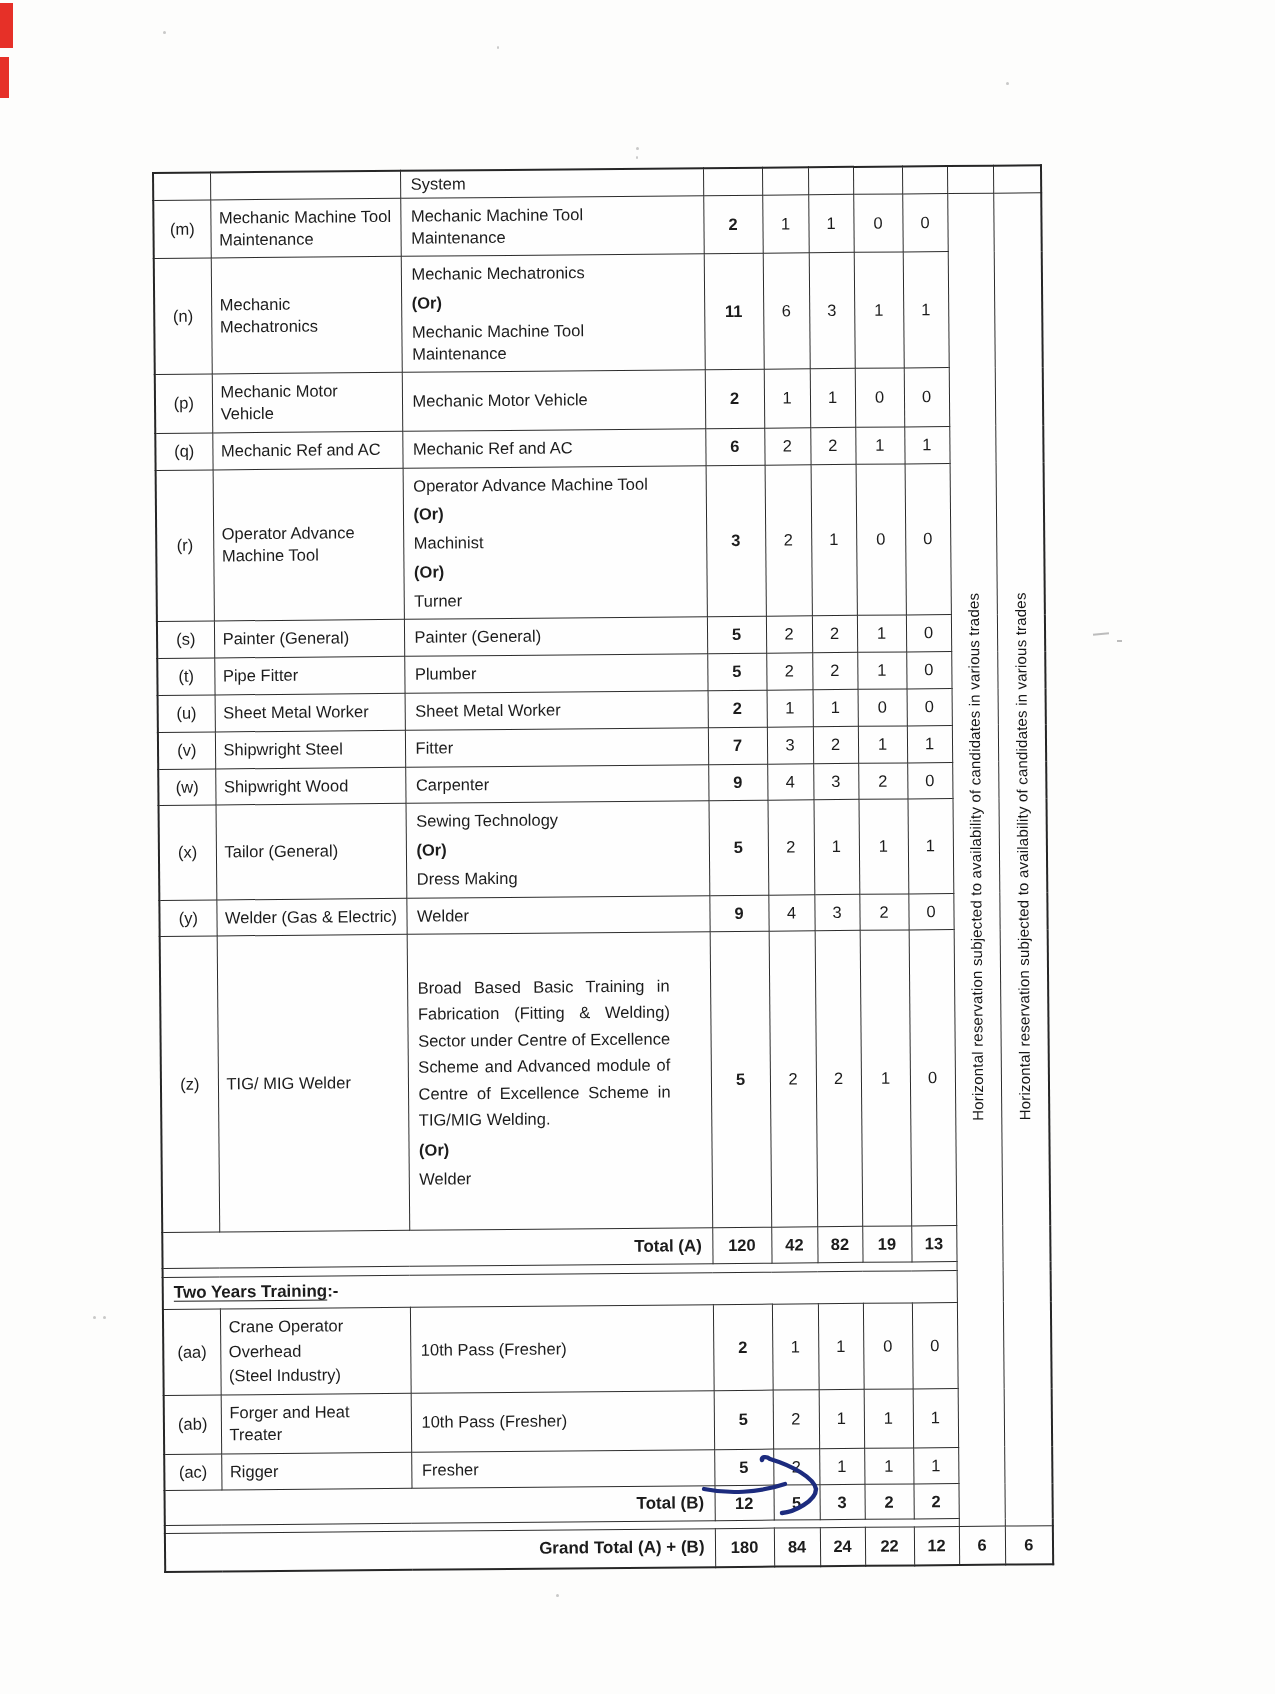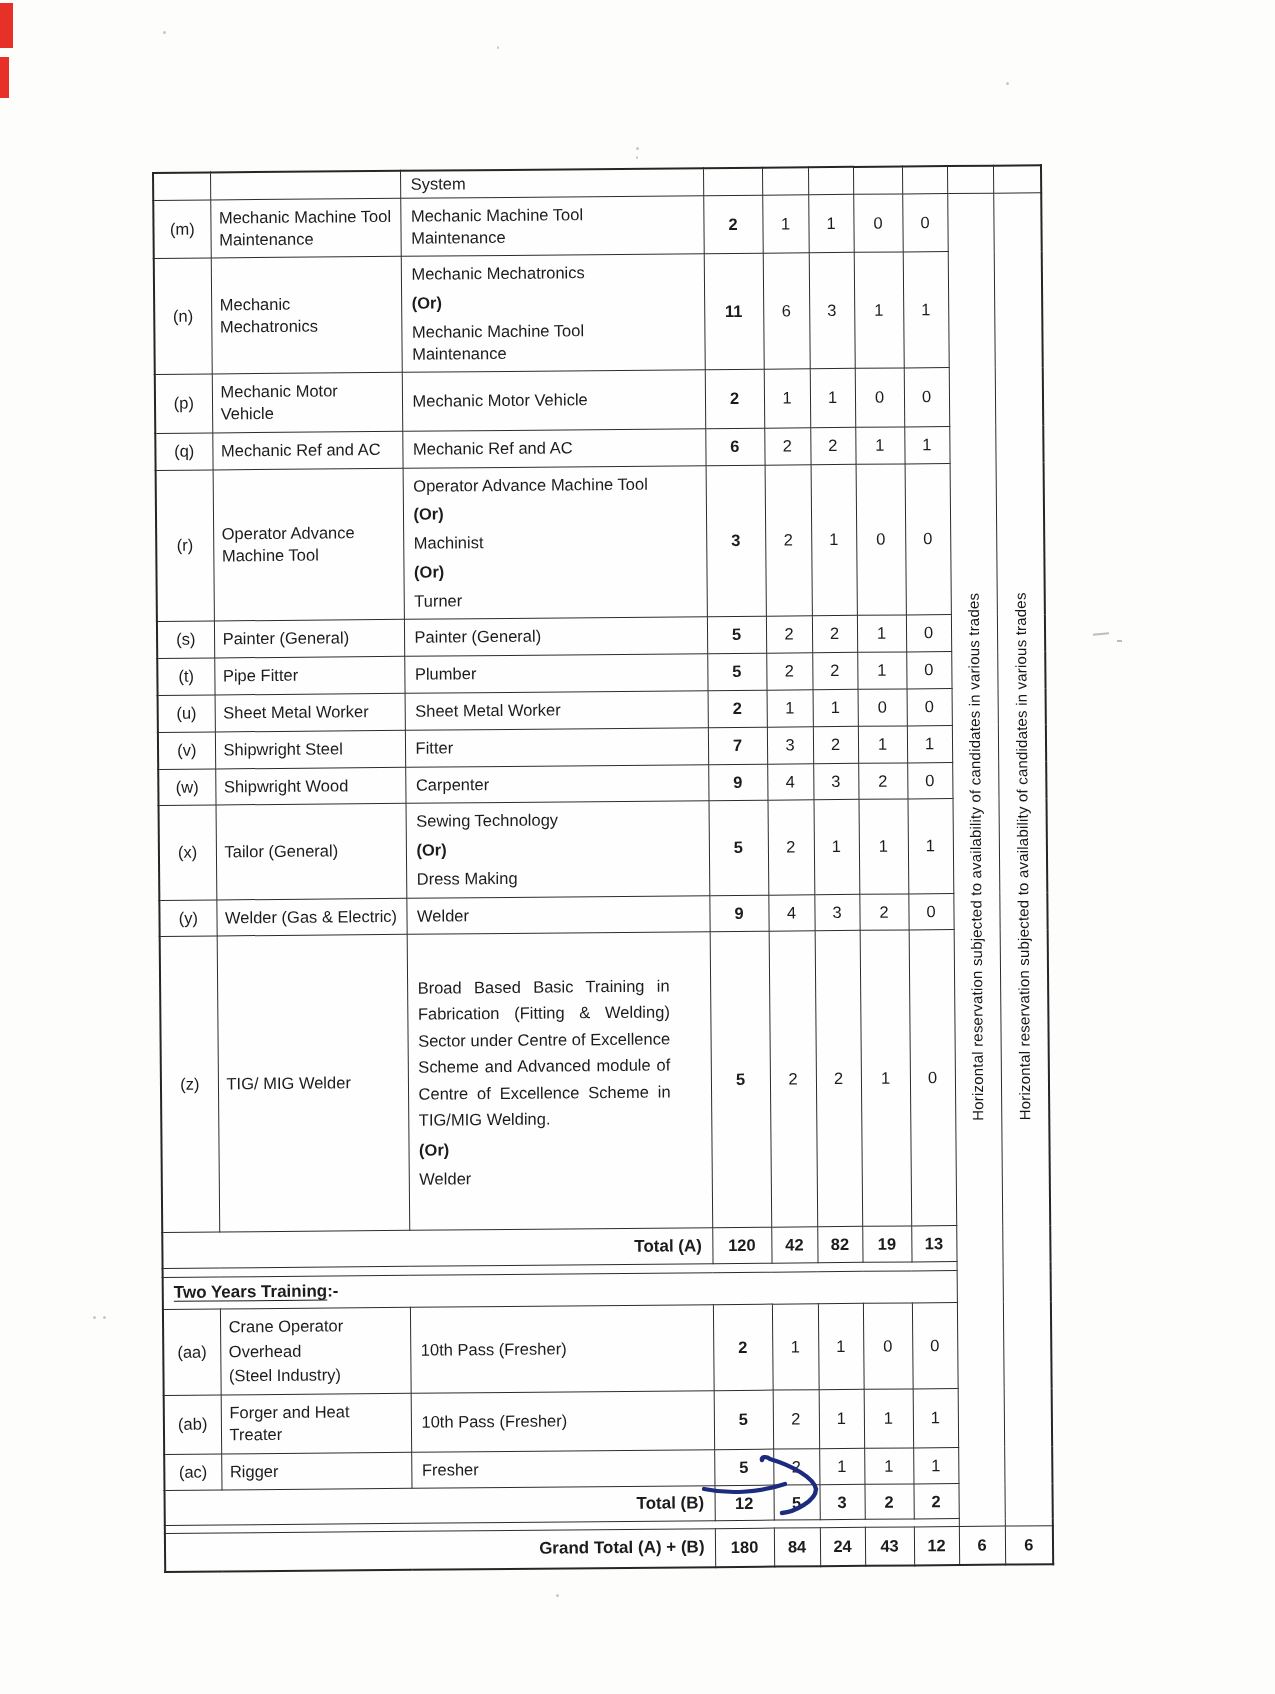--- a/index.html
+++ b/index.html
@@ -354,21 +354,21 @@
         <td class="num b">2</td>
       </tr>
       <tr style="height: 8px;">
         <td class="spacer" colspan="8"></td>
       </tr>
       <tr style="height: 38px;">
         <td class="tlabel" colspan="3">Grand Total (A) + (B)</td>
         <td class="num b">180</td>
         <td class="num b">84</td>
         <td class="num b">24</td>
-        <td class="num b">43</td>
+        <td class="num b">22</td>
         <td class="num b">12</td>
         <td class="num b">6</td>
         <td class="num b">6</td>
       </tr>
     </tbody>
 </table>
 
 <svg class="arrow-svg" width="150" height="80" viewBox="0 0 150 80">
   <path d="M 16,41 C 40,46 70,45 97,36" fill="none" stroke="#1c2b7e" stroke-width="4.2" stroke-linecap="round"></path>
   <path d="M 74,12 C 73,9 78,8 82,11 C 105,18 126,30 128,41 C 128,53 106,64 94,65" fill="none" stroke="#1c2b7e" stroke-width="4.4" stroke-linecap="round"></path>

